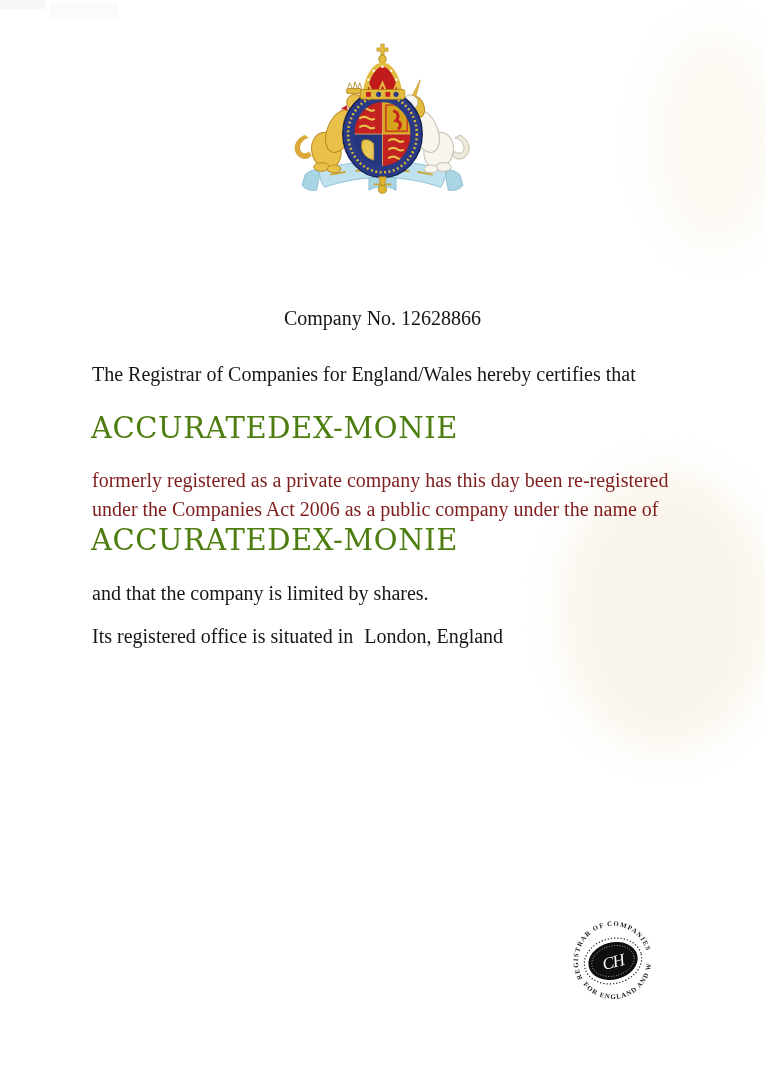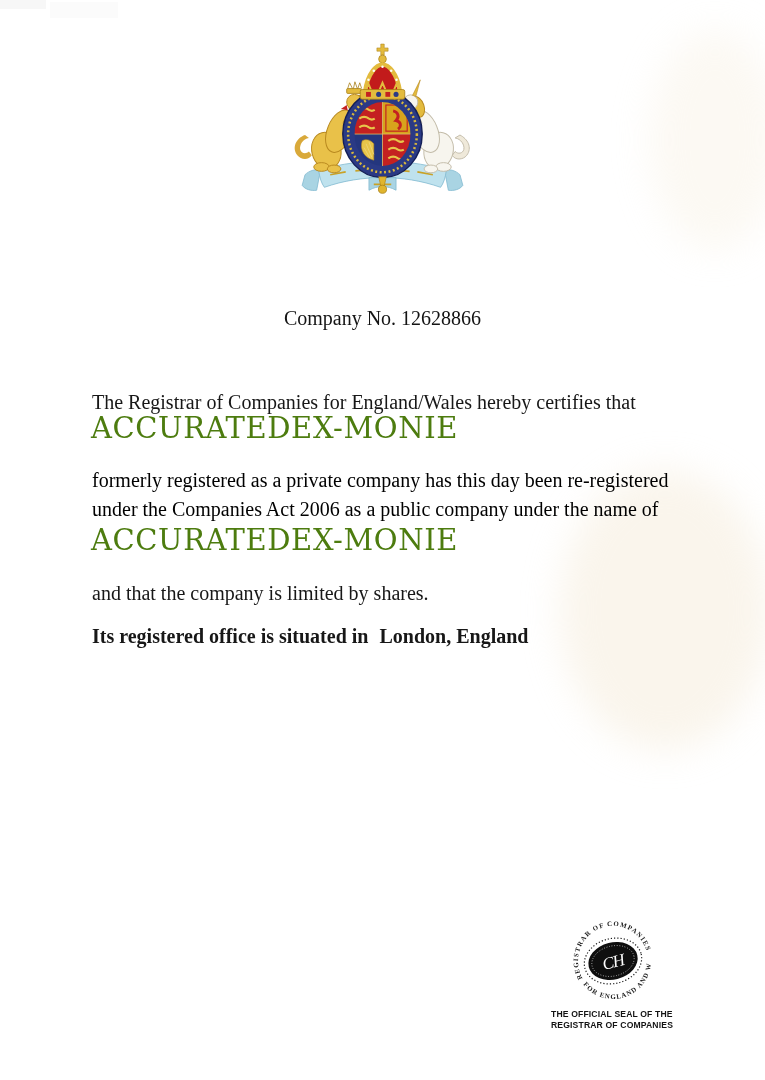--- a/index.html
+++ b/index.html
@@ -18,34 +18,34 @@
     font-family:"Liberation Sans",sans-serif;font-weight:bold;
     font-size:20px;line-height:23.5px;letter-spacing:-0.4px;color:#111;
   }
   .company-no{
     position:absolute;left:0;top:307px;width:765px;text-align:center;
     font-size:20px;color:#141414;
   }
   .company-no .val{margin-left:5px;}
 
   .body-line{position:absolute;left:92px;font-size:20px;color:#171717;white-space:nowrap;}
-  .certifies{top:391px;text-align:center;}
+  .certifies{top:363px;text-align:center;}
   .company-name{
     position:absolute;left:91px;
     font-family:"DejaVu Serif",serif;font-size:29px;letter-spacing:0.6px;
     color:#4d7c0f;white-space:nowrap;
   }
   .name1{top:411px;}
   .rereg{
     position:absolute;left:92px;top:466px;width:586px;
-    font-size:20px;line-height:28.5px;color:#000000;
+    font-size:20px;line-height:28.5px;color:#7f1d1d;
   }
   .name2{top:523px;}
   .limited{top:582px;}
-  .office{top:625px;font-weight:bold;}
+  .office{top:625px;}
   .given{top:736px;}
   .field-val{margin-left:11px;}
 
   .ch-logo{position:absolute;left:94px;top:958px;width:220px;height:78px;}
   .ch-logo .bar{position:absolute;left:2px;top:3px;width:3.5px;height:73px;background:#1b1b1b;}
   .ch-logo .crown{position:absolute;left:15px;top:0px;width:46px;height:42px;}
   .ch-logo .logo-text{
     position:absolute;left:10px;top:42px;white-space:nowrap;
     font-family:"Liberation Sans",sans-serif;font-size:26px;letter-spacing:-0.2px;color:#1c1c1c;
   }
@@ -197,18 +197,14 @@
       </text>
       <text class="ring-text" letter-spacing="1.0">
         <textPath href="#arcBottom" startOffset="3%">FOR ENGLAND AND WALES</textPath>
       </text>
       <ellipse cx="64" cy="47" rx="29" ry="22.5" fill="none" stroke="#1a1a1a" stroke-width="1.2" stroke-dasharray="1.2 2"></ellipse>
       <ellipse cx="64" cy="47" rx="25" ry="18.5" fill="#0f0f0f"></ellipse>
       <ellipse cx="64" cy="47" rx="21.5" ry="15" fill="none" stroke="#ffffff" stroke-width="0.7" stroke-dasharray="0.8 1.8"></ellipse>
       <text class="monogram" x="64" y="53.5" text-anchor="middle">CH</text>
     </g>
   </svg>
-  <div class="seal-caption">
-    <div>THE OFFICIAL SEAL OF THE</div>
-    <div>REGISTRAR OF COMPANIES</div>
-  </div>
 
 </div>
 
 </body></html>

